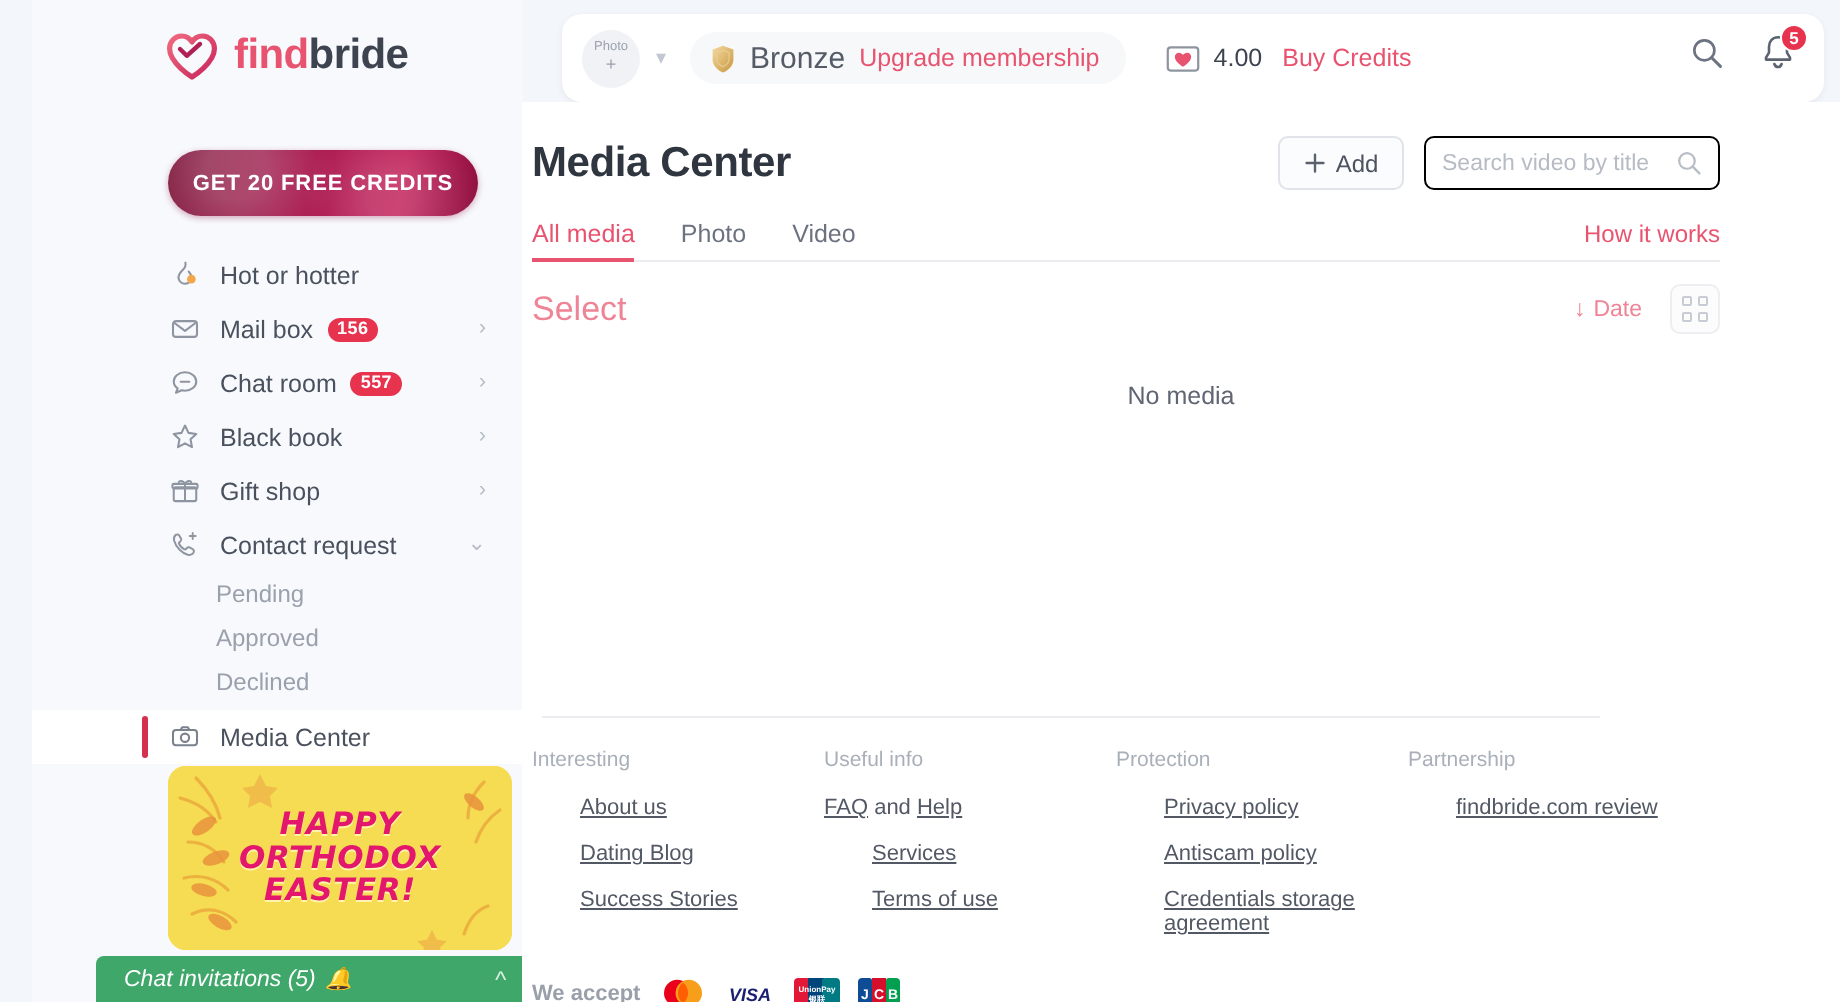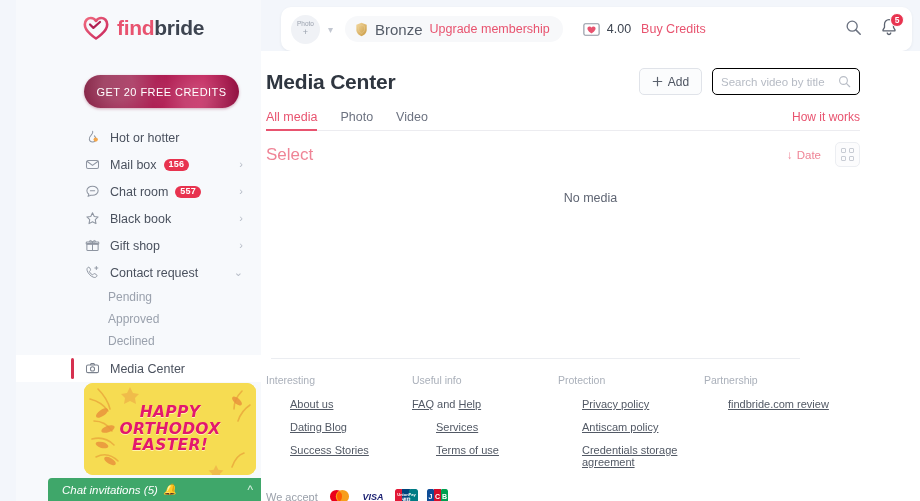--- a/index.html
+++ b/index.html
@@ -36,21 +36,21 @@
     border-radius: 17px;
     background:
       radial-gradient(circle at 22% 30%, rgba(255,255,255,.22) 0 12%, rgba(255,255,255,0) 40%),
       radial-gradient(circle at 72% 72%, rgba(255,255,255,.18) 0 10%, rgba(255,255,255,0) 38%),
       linear-gradient(100deg, #7b1438 0%, #a8154b 45%, #c01b55 75%, #8e1140 100%);
     display: flex; align-items: center; justify-content: center;
     cursor: pointer;
     box-shadow: 0 1px 3px rgba(140,20,60,.35);
   }
   .credits-btn span {
-    color: #fff; font-size: 11px; font-weight: normal; letter-spacing: .45px;
+    color: #fff; font-size: 11px; font-weight: bold; letter-spacing: .45px;
   }
 
   .nav { margin-top: 16px; padding-left: 0; }
   .nav-item {
     position: relative;
     height: 27px;
     display: flex; align-items: center;
     padding-left: 68px; padding-right: 18px;
     cursor: pointer;
     font-size: 12.5px;
@@ -265,21 +265,21 @@
     margin-bottom: 11px;
     cursor: pointer;
     width: fit-content;
     margin-left: 24px;
   }
   .f-inline { font-size: 11px; color: #525965; margin-bottom: 11px; }
   .f-inline a { text-decoration: underline; cursor: pointer; color: #525965; }
   .f-inline .pl { text-decoration: none; }
 
   .pay-row { display: flex; align-items: center; gap: 9px; margin-top: 10px; }
-  .pay-lbl { font-size: 11px; color: #9aa0aa; margin-right: 1px; }
+  .pay-lbl { font-size: 11px; color: #9aa0aa; margin-right: 1px; font-weight: bold; }
   .card { height: 15px; border-radius: 2px; display: block; }
 </style>
 </head>
 <body>
 
 <div class="app">
 
   <div class="sidebar">
 
     <div class="logo-wrap">

